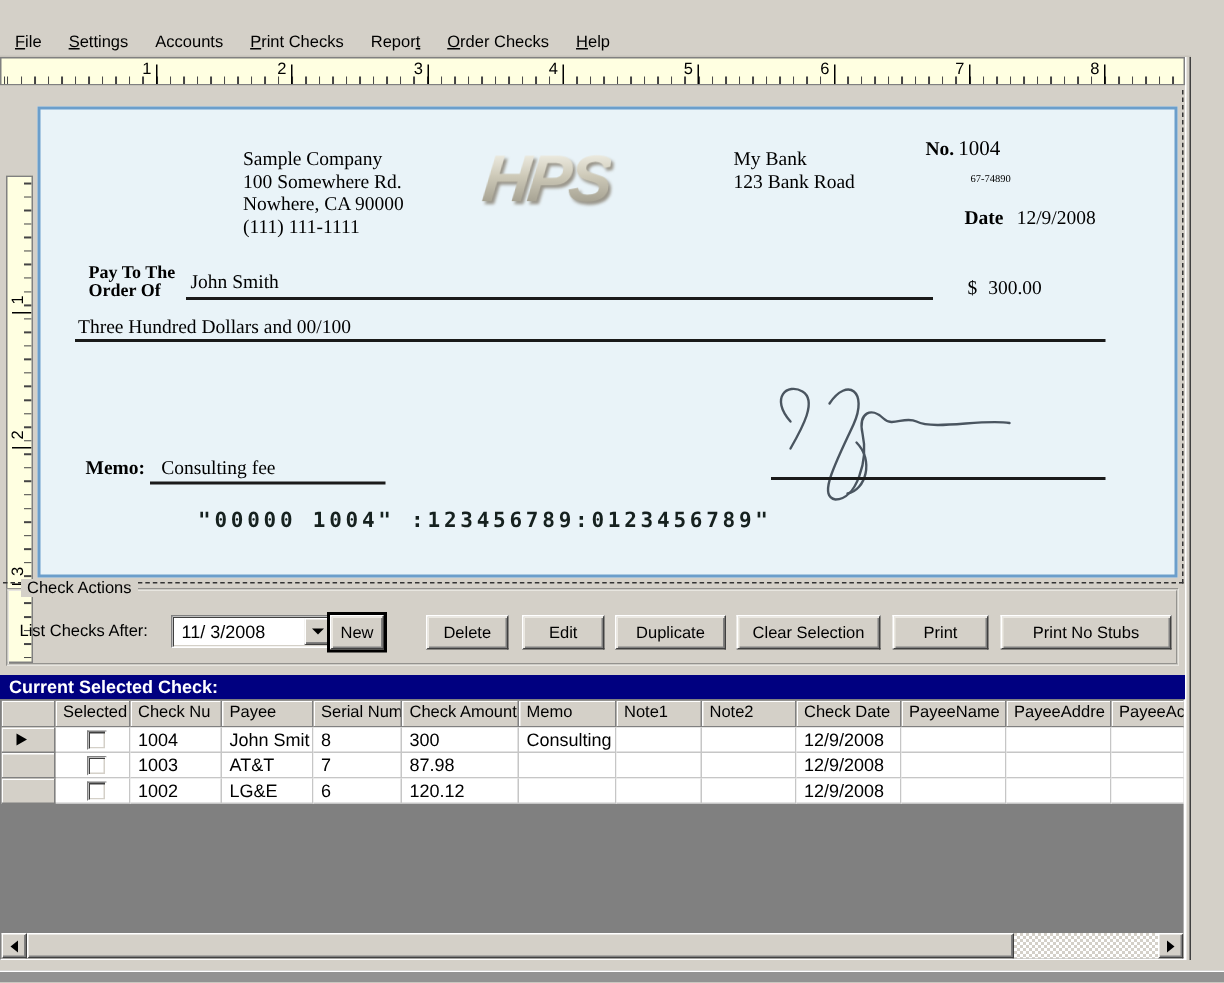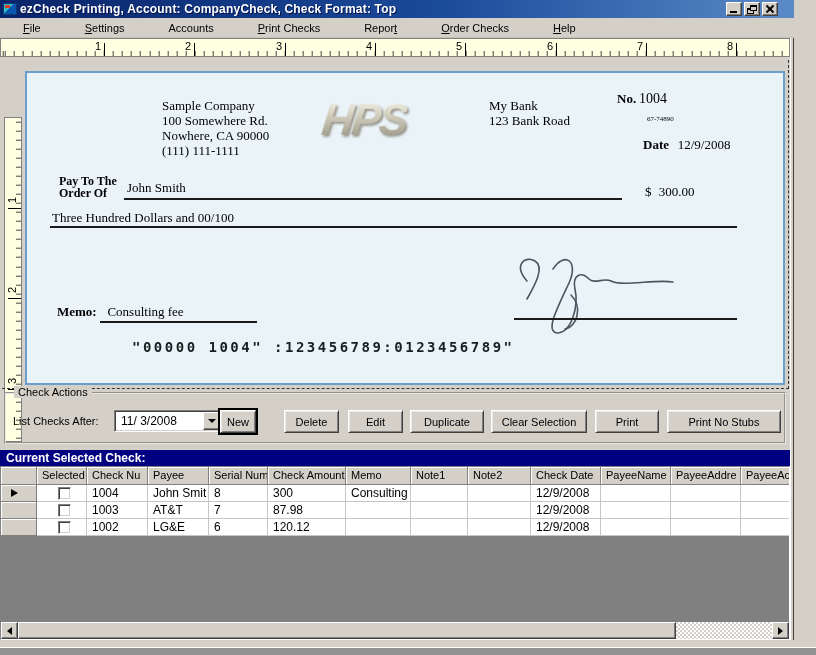--- a/index.html
+++ b/index.html
@@ -22,21 +22,21 @@
     position:relative; }
   .glyph-min { position:absolute; left:3px; bottom:2px; width:7px; height:2px; background:#000; }
   .glyph-rest1 { position:absolute; left:5px; top:2px; width:7px; height:6px; border:1px solid #000; border-top-width:2px; background:#d4d0c8; }
   .glyph-rest2 { position:absolute; left:2px; top:5px; width:7px; height:6px; border:1px solid #000; border-top-width:2px; background:#d4d0c8; }
   .glyph-x1,.glyph-x2 { position:absolute; left:2px; top:5px; width:10px; height:2px; background:#000; }
   .glyph-x1 { transform:rotate(45deg); } .glyph-x2 { transform:rotate(-45deg); }
 
   
   .menubar { position:absolute; left:0; top:18px; width:794px; height:20px; background:#d4d0c8;
     display:flex; align-items:center; padding-left:1px; border-bottom:1px solid #c7c3bb; }
-  .menu-item { padding:2px 22px; white-space:nowrap; }
+  .menu-item { padding:2px 9px; white-space:nowrap; }
   .menu-item u { text-underline-offset:1px; }
 
   
   .hruler { position:absolute; left:0; top:38px; width:790px; height:19px; background:#ffffe1;
     border:1px solid #808080; overflow:hidden;
     background-image:repeating-linear-gradient(90deg,#444 0,#444 1px,transparent 1px,transparent 9.033px);
     background-position:3.7px bottom; background-size:100% 5px; background-repeat:repeat-x; }
   .h-major { position:absolute; bottom:0; width:1px; height:13px; background:#000; }
   .h-num { position:absolute; top:1px; width:20px; text-align:right; font-size:11px; }
   .vruler { position:absolute; left:4px; top:60px; width:18px; height:325px; background:#ffffe1;
@@ -124,37 +124,20 @@
   .bottom-bar { position:absolute; left:0; top:647px; width:816px; height:8px;
     background:#929292; border-top:1px solid #fff; }
 
   .sig-line { position:absolute; height:2px; background:#1a1a1a; }
 </style>
 </head>
 <body>
 
 <div class="screen">
 
-  <div class="titlebar">
-    <div class="app-icon"></div>
-    <div class="title-text">ezCheck Printing, Account: CompanyCheck, Check Format: Top</div>
-    <div class="winbtns">
-      <div class="winbtn">
-          <div class="glyph-min"></div>
-        </div>
-      <div class="winbtn">
-          <div class="glyph-rest2"></div>
-          <div class="glyph-rest1"></div>
-        </div>
-      <div class="winbtn">
-          <div class="glyph-x1"></div>
-          <div class="glyph-x2"></div>
-        </div>
-    </div>
-  </div>
 
   <div class="menubar">
       <span class="menu-item"><u>F</u>ile</span>
       <span class="menu-item"><u>S</u>ettings</span>
       <span class="menu-item">Accounts</span>
       <span class="menu-item"><u>P</u>rint Checks</span>
       <span class="menu-item">Repor<u>t</u></span>
       <span class="menu-item"><u>O</u>rder Checks</span>
       <span class="menu-item"><u>H</u>elp</span>
     </div>

